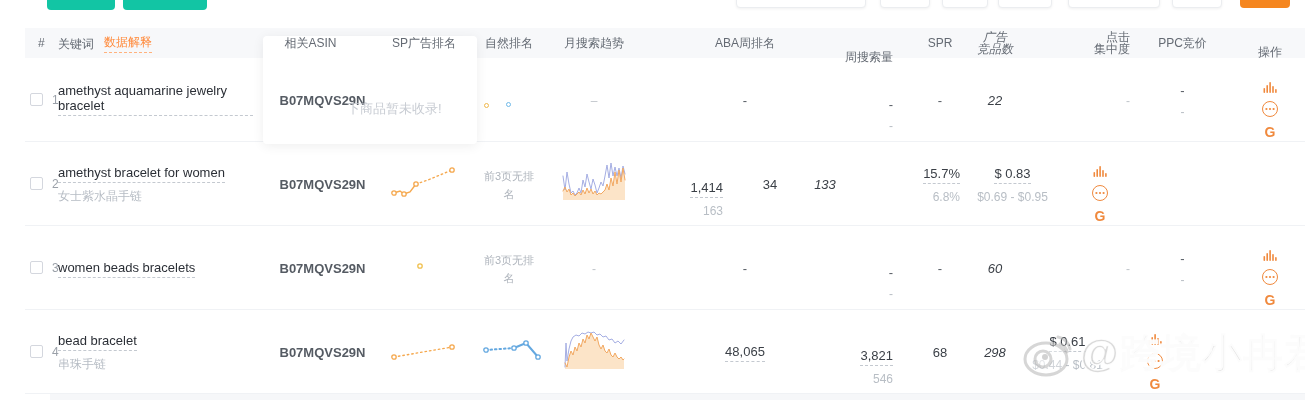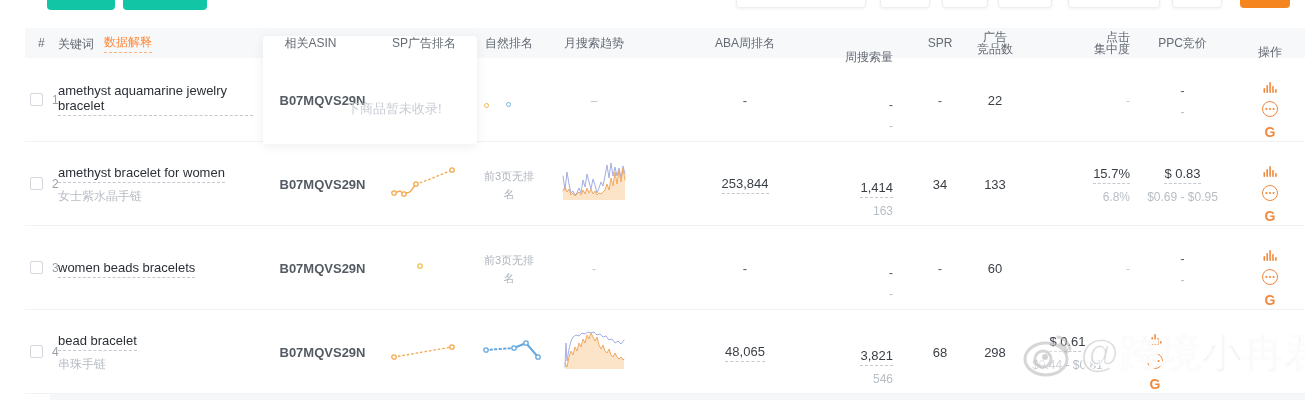--- a/index.html
+++ b/index.html
@@ -26,21 +26,21 @@
   .cell { flex:none; }
   .c-idx{width:33px;padding-left:5px;display:flex;align-items:center;gap:9px;}
   .c-kw{width:195px;text-align:left;}
   .c-asin{width:115px;text-align:center;}
   .c-sp{width:112px;text-align:center;}
   .c-org{width:58px;text-align:center;}
   .c-trend{width:112px;text-align:center;}
   .c-aba{width:170px;text-align:center;padding-left:20px;}
   .c-week{width:85px;text-align:right;padding-right:12px;margin-top:28px;}
   .c-spr{width:70px;text-align:center;}
-  .c-ad{width:40px;text-align:center;}
+  .c-ad{width:40px;text-align:center;font-style:italic;}
   .c-click{width:115px;text-align:right;}
   .c-ppc{width:105px;text-align:center;}
   .c-act{width:70px;text-align:center;margin-top:19px;}
 
   .hash { margin-left:8px; }
   .kw-head { display:flex; align-items:flex-end; gap:10px; }
   .link-orange { color:#ff8b3d; font-size:12px; border-bottom:1px dashed #ffb27d;
                  padding-bottom:1px; cursor:pointer; }
 
   .checkbox { width:13px; height:13px; border:1px solid #d4d7de; border-radius:2px;
@@ -207,21 +207,20 @@
             <circle cx="16" cy="31" r="2.2" fill="#fff" stroke="#f5a84e" stroke-width="1.3"></circle>
             <circle cx="28" cy="21" r="2.2" fill="#fff" stroke="#f5a84e" stroke-width="1.3"></circle>
             <circle cx="64" cy="7" r="2.2" fill="#fff" stroke="#f5a84e" stroke-width="1.3"></circle>
           </svg></div>
       <div class="cell c-org"><span class="muted">前3页无排名</span></div>
       <div class="cell c-trend"><svg width="66" height="44" viewBox="0 0 66 44">
             <polygon points="2,31 4,27 6,32 8,29 10,35 12,33 14,36 16,34 18,32 20,35 22,30 24,34 26,28 28,33 30,29 32,34 34,31 36,35 38,33 40,34 42,32 44,30 46,24 48,30 50,18 52,26 54,12 56,24 58,10 60,22 62,8 64,20 64,40 2,40" fill="#fce4c8"></polygon>
             <polyline points="2,16 4,30 6,12 8,24 10,33 12,31 14,35 16,33 18,28 20,33 22,20 24,27 26,14 28,22 30,29 32,19 34,25 36,33 38,28 40,22 42,26 44,16 46,5 48,18 50,3 52,16 54,7 56,16 58,8 60,18 62,6 64,14" fill="none" stroke="#a5aee3" stroke-width="1" stroke-linecap="round"></polyline>
             <polyline points="2,31 4,27 6,32 8,29 10,35 12,33 14,36 16,34 18,32 20,35 22,30 24,34 26,28 28,33 30,29 32,34 34,31 36,35 38,33 40,34 42,32 44,30 46,24 48,30 50,18 52,26 54,12 56,24 58,10 60,22 62,8 64,20" fill="none" stroke="#f2a861" stroke-width="1" stroke-linecap="round"></polyline>
           </svg></div>
-      <div class="cell c-aba"><span class="num-u">253,844</span></div>
       <div class="cell c-week">
         <div><span class="num-u">1,414</span></div>
         <div class="sub-val">163</div>
       </div>
       <div class="cell c-spr"><span class="num">34</span></div>
       <div class="cell c-ad"><span class="num">133</span></div>
       <div class="cell c-click">
         <div><span class="num-u">15.7%</span></div>
         <div class="sub-val">6.8%</div>
       </div>

